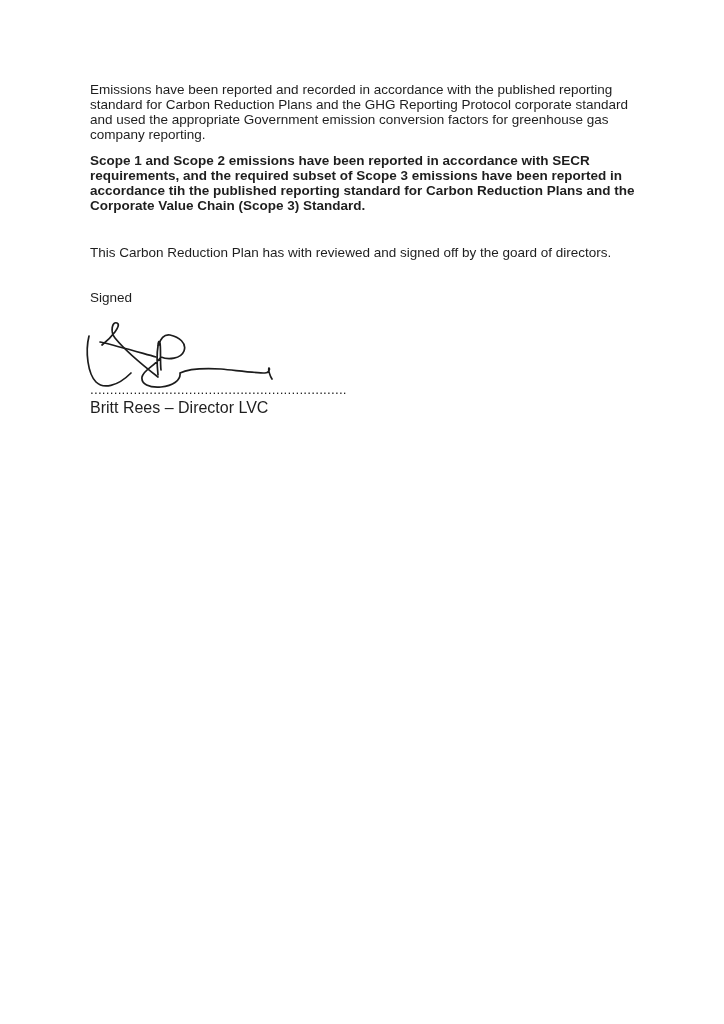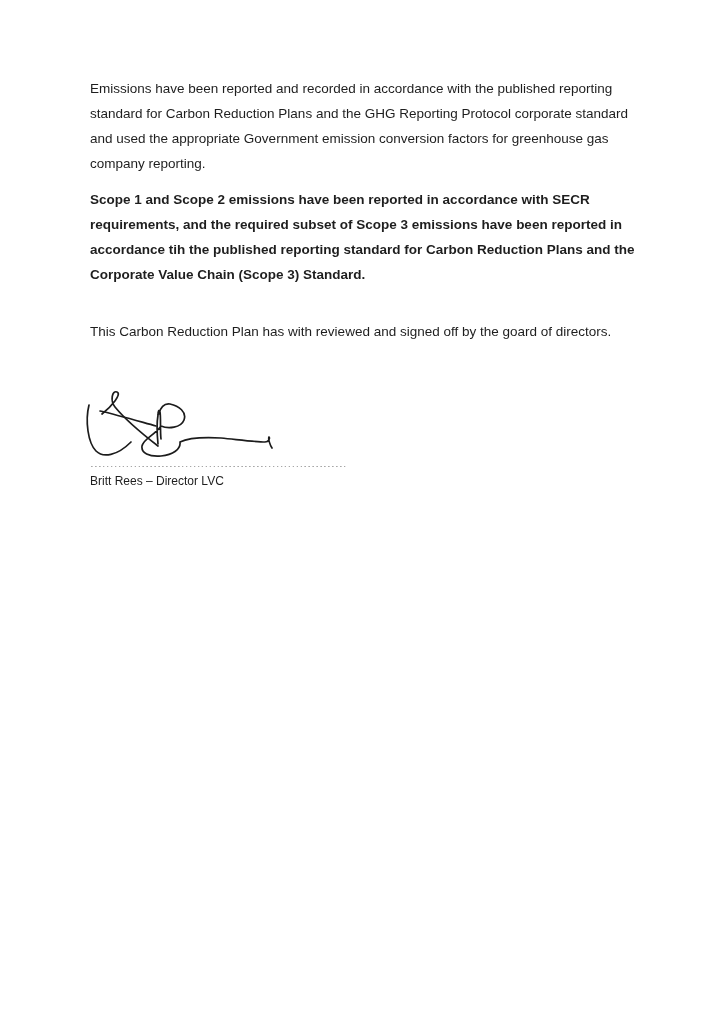--- a/index.html
+++ b/index.html
@@ -12,24 +12,24 @@
     width: 724px;
     height: 1024px;
     background: #ffffff;
     overflow: hidden;
     font-family: "Liberation Sans", sans-serif;
     color: #1e1e1e;
   }
   .content {
     position: absolute;
     left: 90px;
-    top: 76px;
+    top: 82px;
     width: 549px;
     font-size: 13.5px;
-    line-height: 25px;
+    line-height: 15px;
   }
   .para { margin: 0; }
   .para-1 { margin-bottom: 11px; }
   .para-2 { margin-bottom: 32px; font-weight: bold; }
   .para-3 { margin-bottom: 30px; }
   .signed-label { margin: 0; }
   .sig-block {
     position: relative;
     height: 120px;
     margin-top: 0;
@@ -55,37 +55,38 @@
     overflow: hidden;
     white-space: nowrap;
     font-size: 13.5px;
     letter-spacing: 0.2px;
     color: #222222;
   }
   .signatory {
     position: absolute;
     left: 0;
     top: 95px;
-    font-size: 12px;
+    font-size: 16px;
     white-space: nowrap;
     text-align: right;
   }
 </style>
 </head>
 <body>
 
 <div class="page">
   <div class="content">
 
     <p class="para para-1">Emissions have been reported and recorded in accordance with the published reporting standard for Carbon Reduction Plans and the GHG Reporting Protocol corporate standard and used the appropriate Government emission conversion factors for greenhouse gas company reporting.</p>
 
     <p class="para para-2">Scope 1 and Scope 2 emissions have been reported in accordance with SECR requirements, and the required subset of Scope 3 emissions have been reported in accordance tih the published reporting standard for Carbon Reduction Plans and the Corporate Value Chain (Scope 3) Standard.</p>
 
     <p class="para para-3">This Carbon Reduction Plan has with reviewed and signed off by the goard of directors.</p>
 
+    <p class="signed-label">Signed</p>
 
     <div class="sig-block">
       <svg class="signature-svg" width="196" height="78" viewBox="0 0 196 78" xmlns="http://www.w3.org/2000/svg">
 
         <path d="M 4,18 C 0,34 3,56 11,64 C 18,71 32,69 46,55"></path>
 
         <path d="M 17,27 C 27,19 37,7 32,5 C 27,3 25,14 30,20 C 39,31 60,49 73,59"></path>
 
         <path d="M 15,24 C 33,28 53,34 71,39"></path>
 

